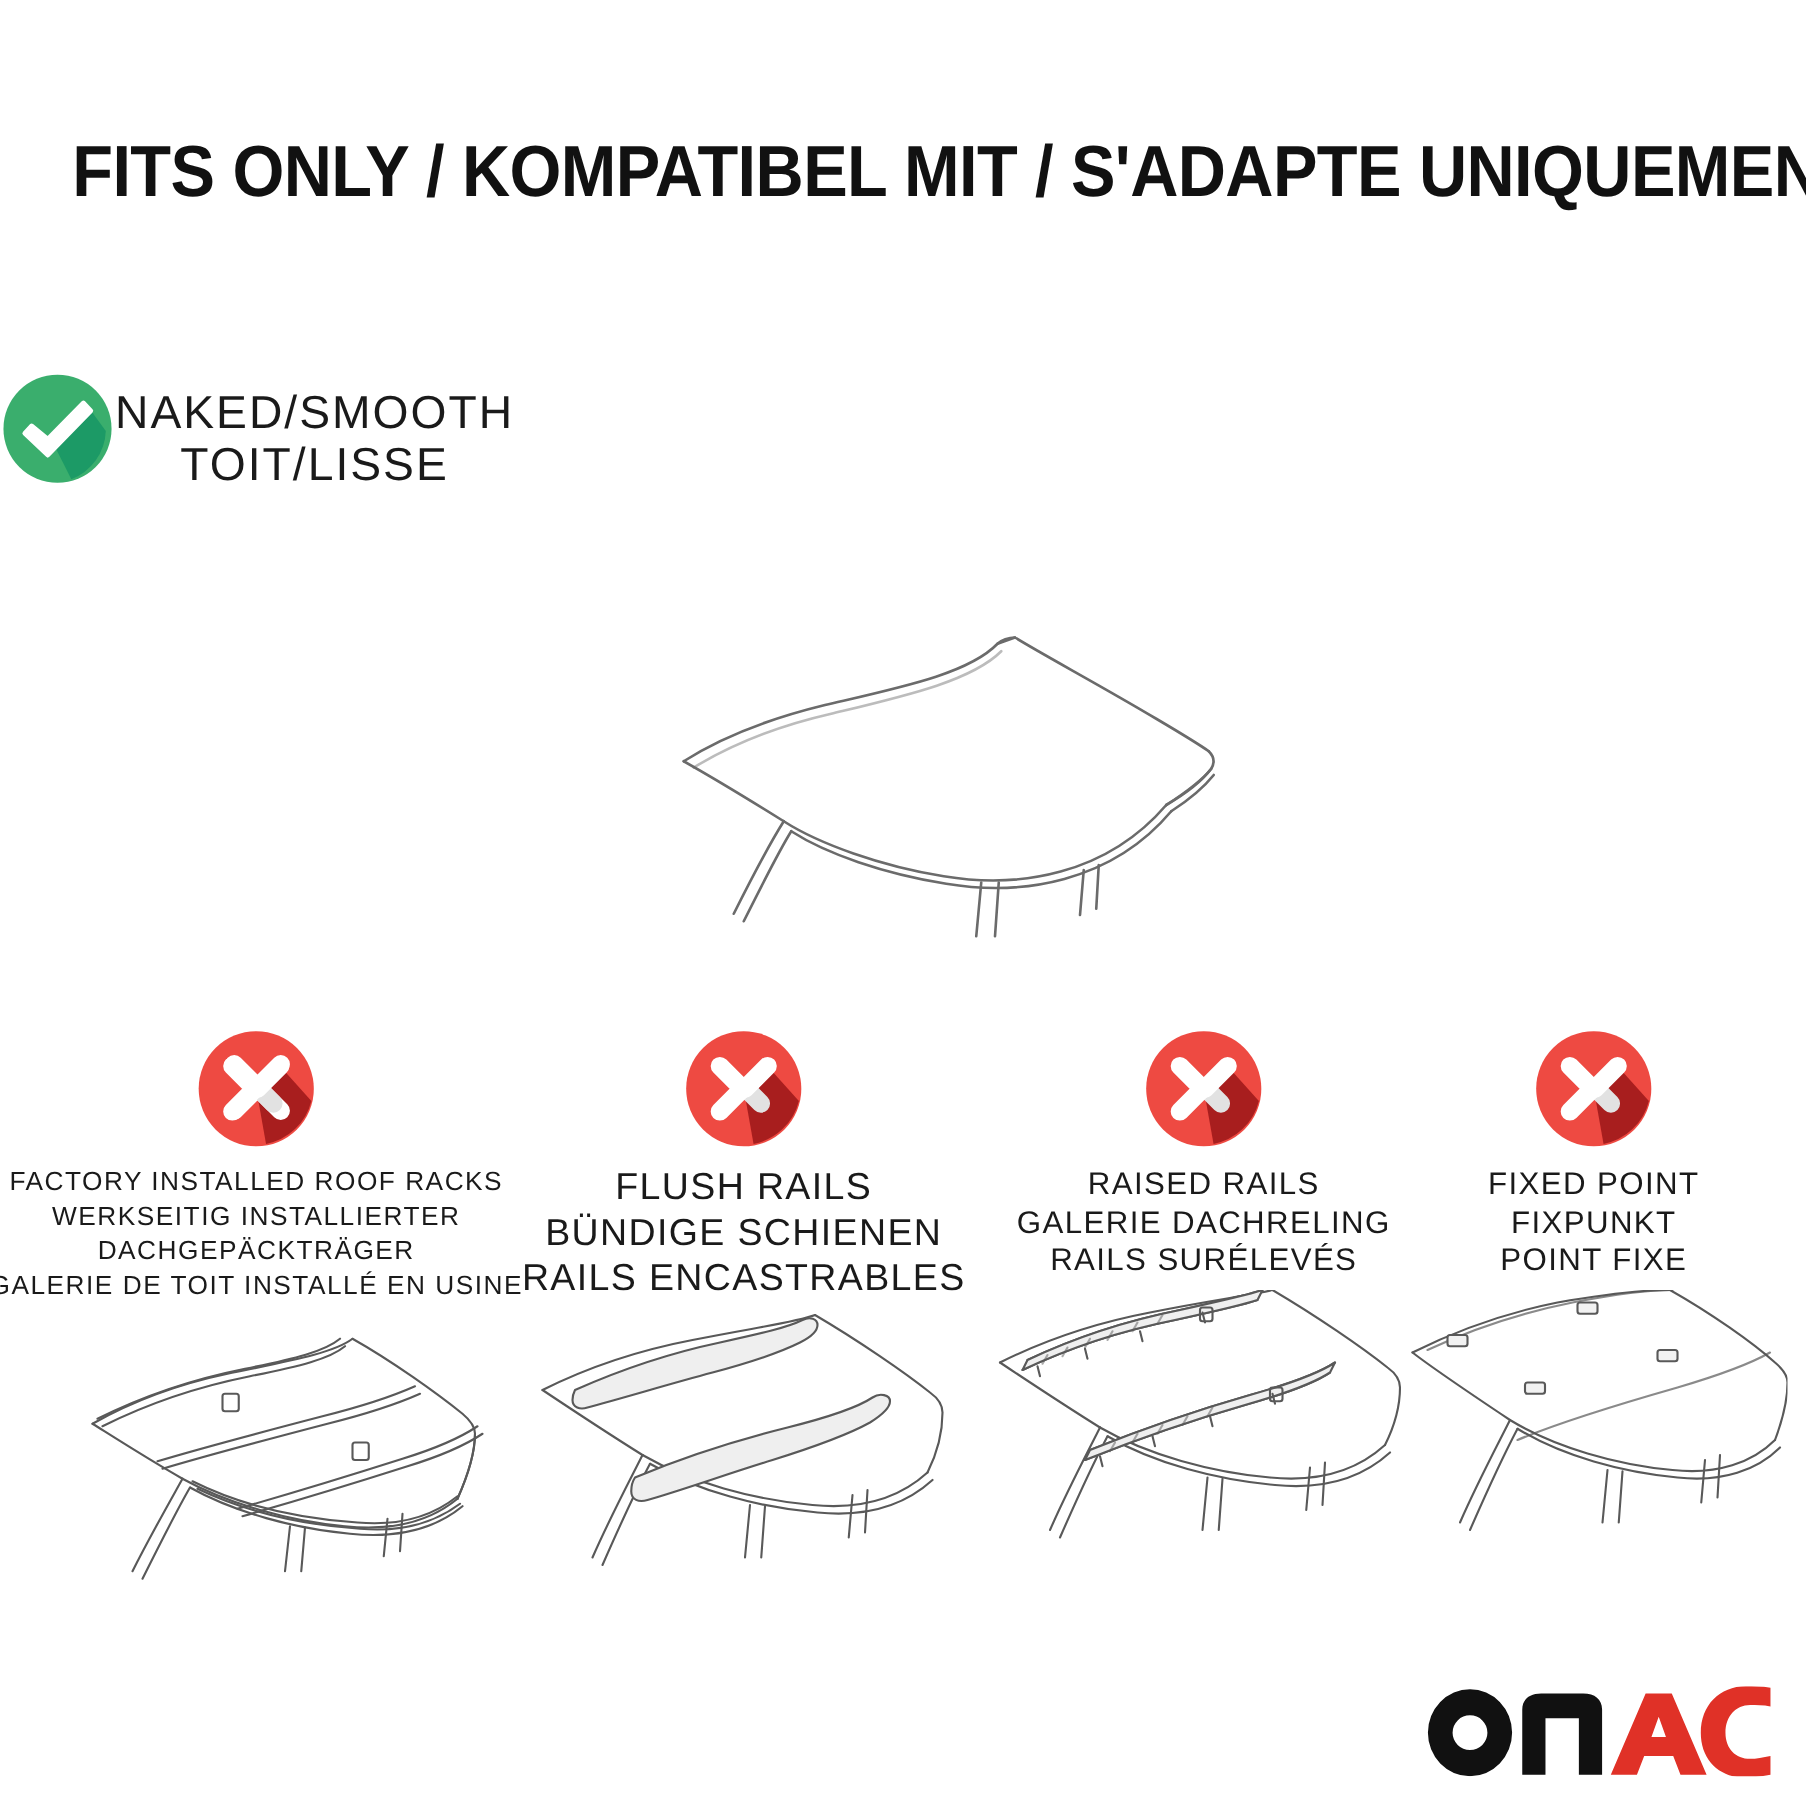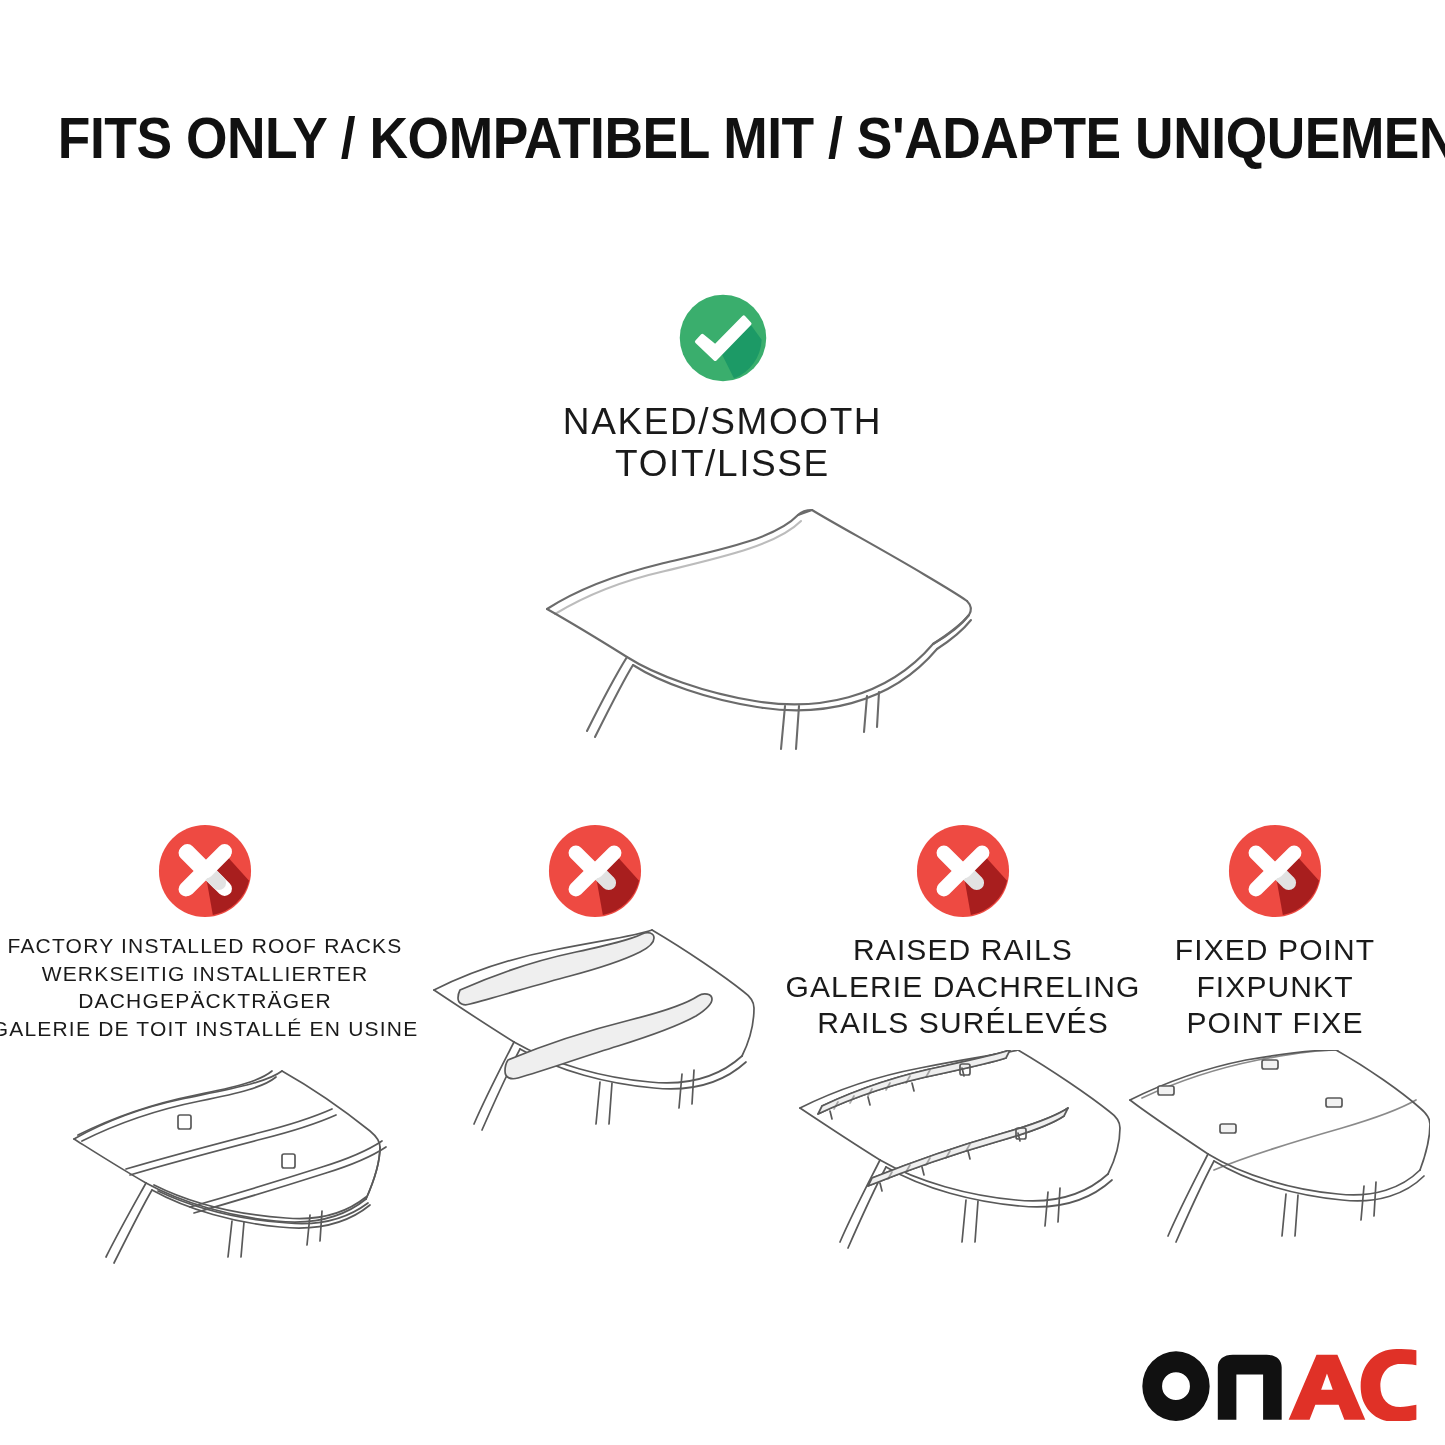--- a/index.html
+++ b/index.html
@@ -23,21 +23,21 @@
     letter-spacing:-0.5px;
     color:#111111;
     transform:scaleX(0.92);
     white-space:nowrap;
   }
 
   
   .ok-block{
     position:absolute;
     top:292px;left:0;width:1445px;
-    display:flex;flex-direction:column;align-items:center;
+    display:flex;flex-direction:row;align-items:center;
   }
   .icon-circle{position:relative;width:92px;height:92px;}
   .icon-circle svg{display:block;width:92px;height:92px;}
 
   .ok-labels{
     margin-top:17px;
     text-align:center;
     font-size:37px;
     font-weight:300;
     letter-spacing:1.6px;
@@ -71,21 +71,21 @@
     margin-top:12px;
     text-align:center;
     color:#1a1a1a;
     font-weight:300;
     font-family:"Liberation Sans", sans-serif;
   }
   .col-labels div{white-space:nowrap;}
 
   .lab-sm{font-size:21px;letter-spacing:1.2px;line-height:1.32;}
   .lab-md{font-size:30px;letter-spacing:1.1px;line-height:1.22;}
-  .lab-lg{font-size:30px;letter-spacing:1.1px;line-height:1.22;}
+  .lab-lg{font-size:25px;letter-spacing:1.1px;line-height:1.22;}
 
   .col-art{
     margin-top:6px;
     width:100%;
   }
   .col-art svg{display:block;width:100%;height:auto;}
 
   
   #col-0{left:14px;width:382px;}
   #col-1{left:404px;width:382px;}
@@ -217,20 +217,25 @@
         <svg viewBox="0 0 100 100" xmlns="http://www.w3.org/2000/svg">
           <circle cx="50" cy="50" r="47" fill="#EE4A42"></circle>
           <path d="M50 50 L69 31 L95 60 A47 47 0 0 1 58 95 Z" fill="#A81E1E"></path>
           <g stroke-linecap="round" stroke-linejoin="round">
             <path d="M52 50 L64 62" stroke="#E2E2E2" stroke-width="15"></path>
             <path d="M30.5 31.5 L49 50 L30.5 68.5" stroke="#ffffff" stroke-width="15" fill="none"></path>
             <path d="M69.5 31.5 L51 50" stroke="#ffffff" stroke-width="15" fill="none"></path>
           </g>
         </svg>
       </div>
+      <div class="col-labels lab-md">
+        <div>FLUSH RAILS</div>
+        <div>BÜNDIGE SCHIENEN</div>
+        <div>RAILS ENCASTRABLES</div>
+      </div>
       <div class="col-art">
         <svg viewBox="0 0 382 220" xmlns="http://www.w3.org/2000/svg" fill="none" stroke="#595959" stroke-width="1.7" stroke-linecap="round" stroke-linejoin="round">
           <path d="M30 62 C66 44 108 30 150 22 C200 12 232 8 248 2"></path>
           <path d="M30 62 C48 74 78 94 110 114"></path>
           <path d="M110 114 C148 136 200 150 246 154 C286 158 316 148 338 128"></path>
           <path d="M116 121 C154 143 204 156 250 160 C290 164 320 154 342 134"></path>
           <path d="M248 2 C282 22 320 48 340 64 C347 69 350 74 350 80 C350 96 346 112 338 128"></path>
 
           <path d="M110 114 C100 134 84 164 70 196"></path>
           <path d="M116 121 C106 140 92 170 78 202"></path>

